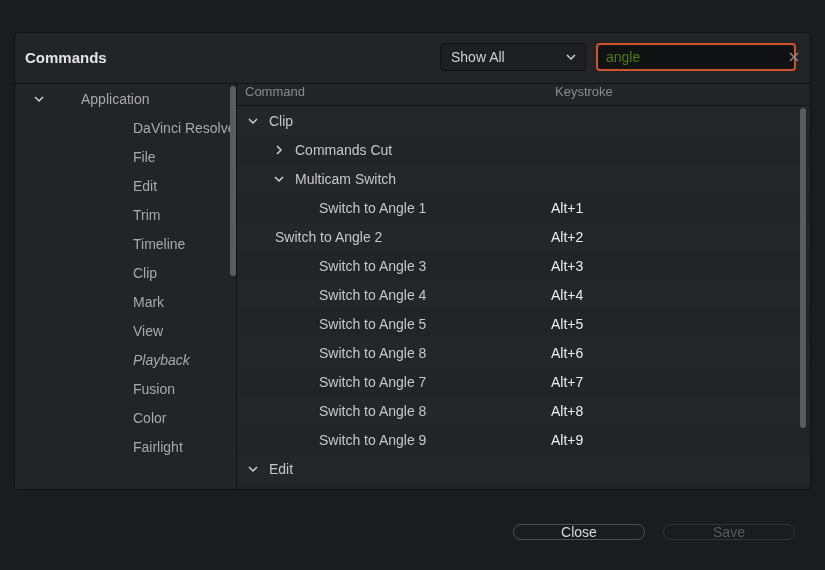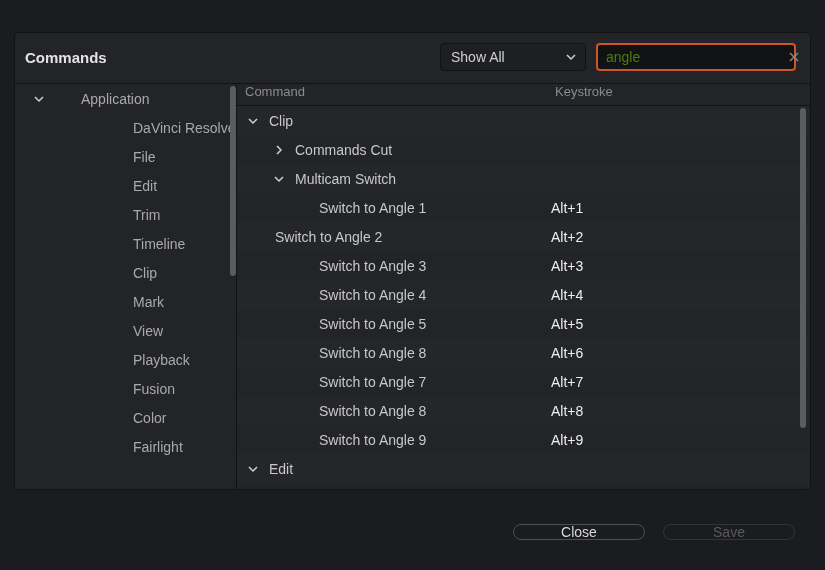--- a/index.html
+++ b/index.html
@@ -131,21 +131,21 @@
                 <span class="label indent-2" style="">Mark</span>
               </span>
             </div>
             <div class="side-item">
               <span style="display: flex; align-items: center; width: 100%; padding-left: 6px;">
                 <span style="width: 44px;"></span>
                 <span class="label indent-2" style="">View</span>
               </span>
             </div>
             <div class="side-item">
-              <span style="display: flex; align-items: center; width: 100%; padding-left: 6px;">
+              <span style="display: flex; align-items: center; width: 100%; padding-left: 6px; font-style: italic;">
                 <span style="width: 44px;"></span>
                 <span class="label indent-2" style="">Playback</span>
               </span>
             </div>
             <div class="side-item">
               <span style="display: flex; align-items: center; width: 100%; padding-left: 6px;">
                 <span style="width: 44px;"></span>
                 <span class="label indent-2" style="">Fusion</span>
               </span>
             </div>

